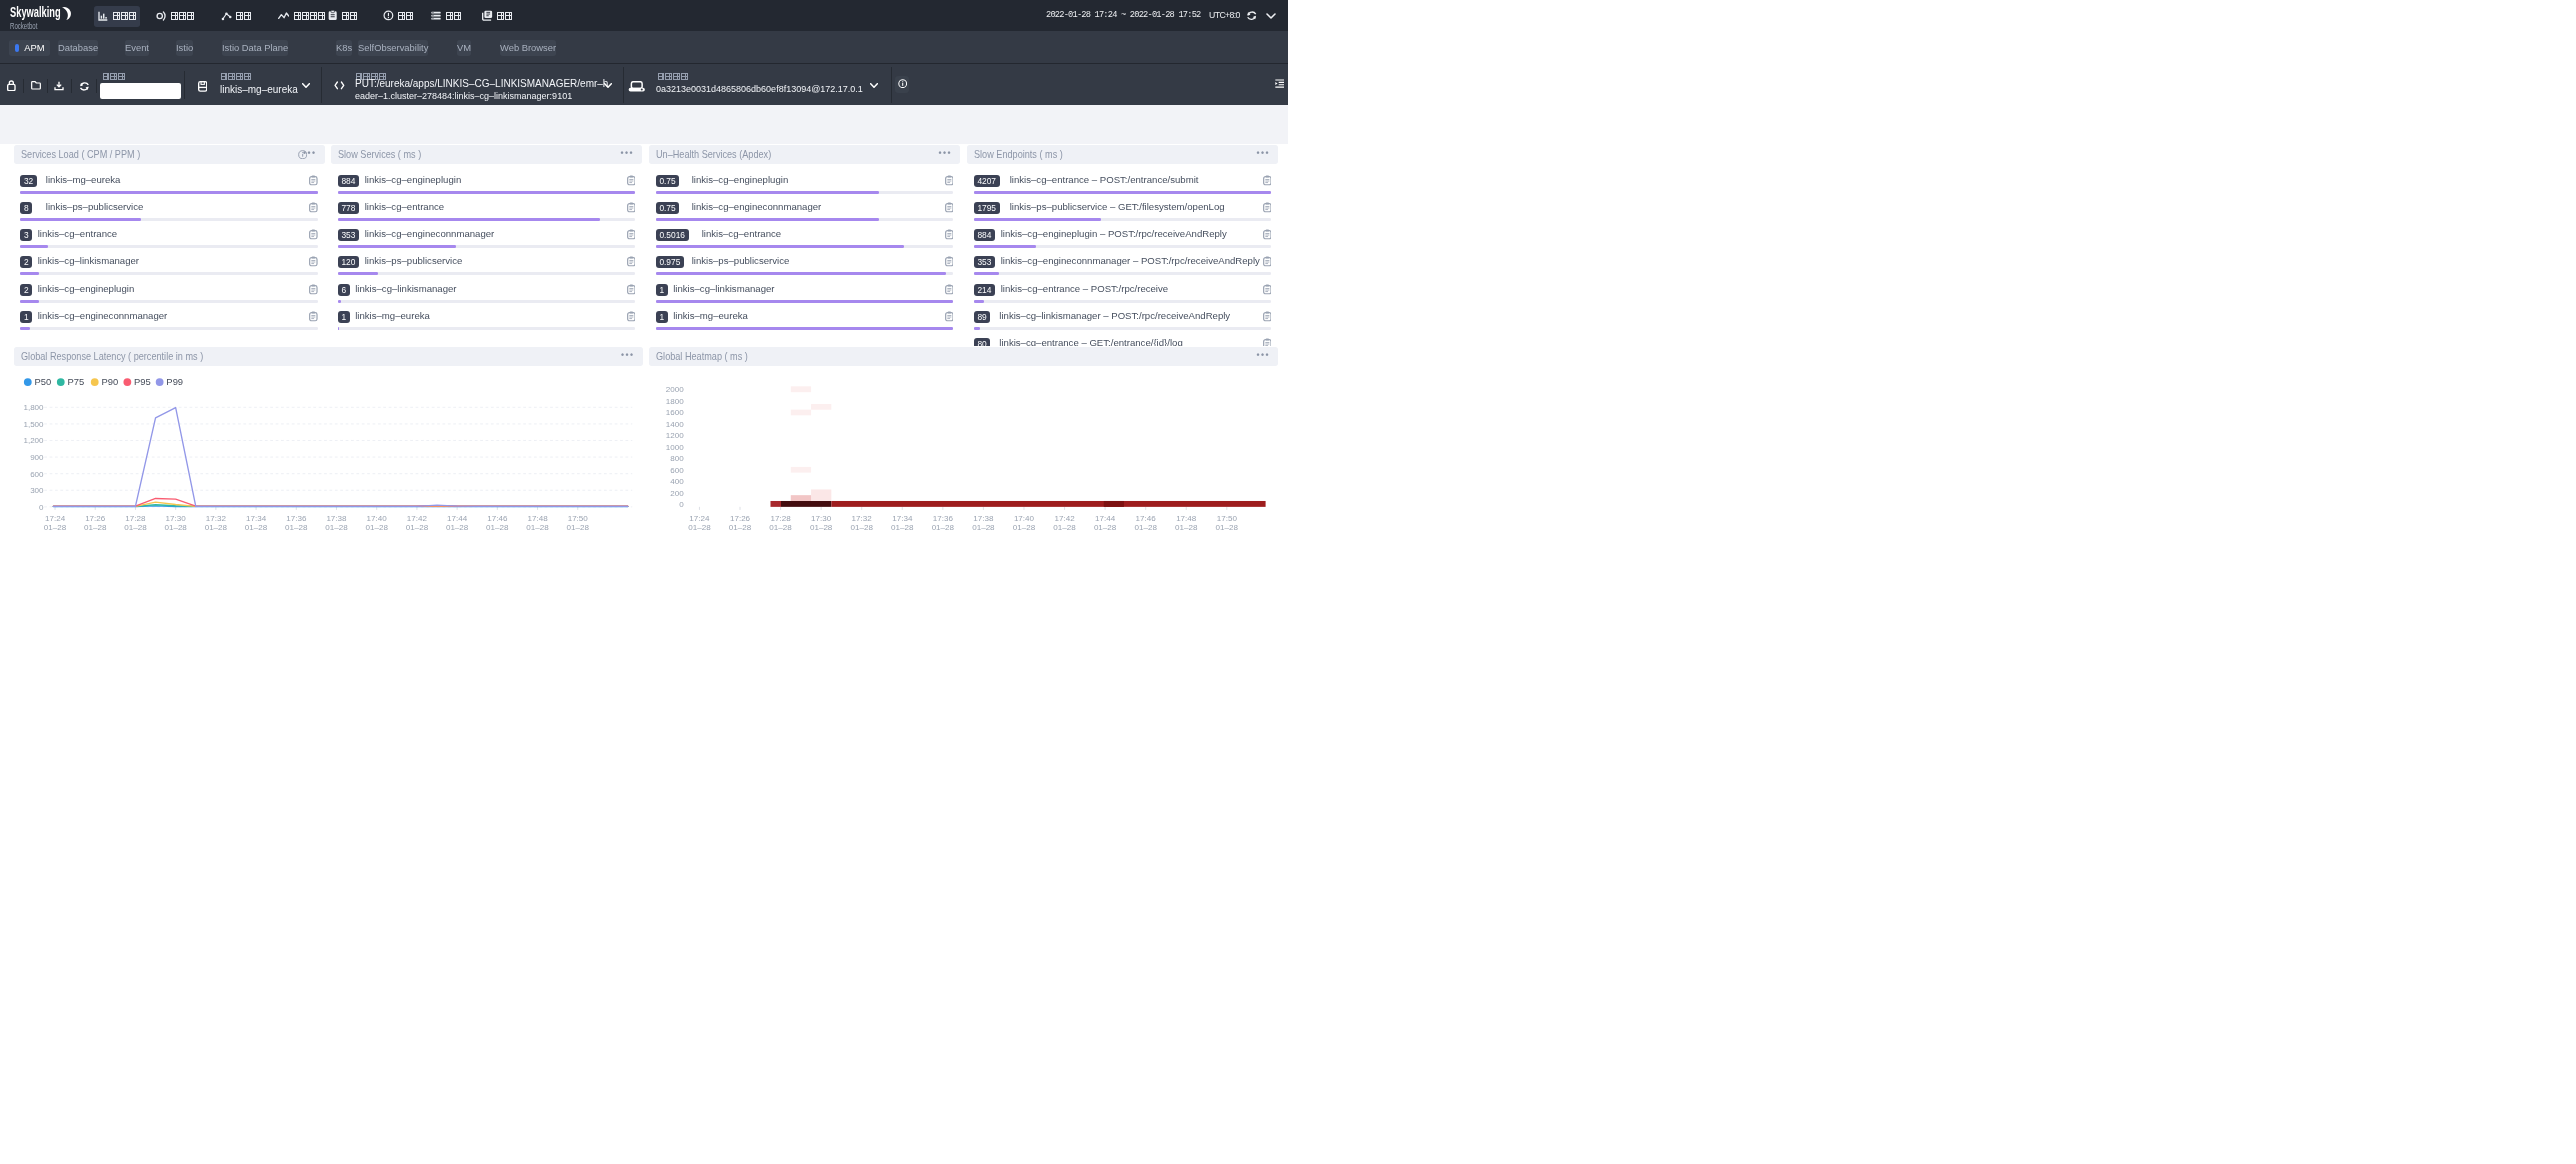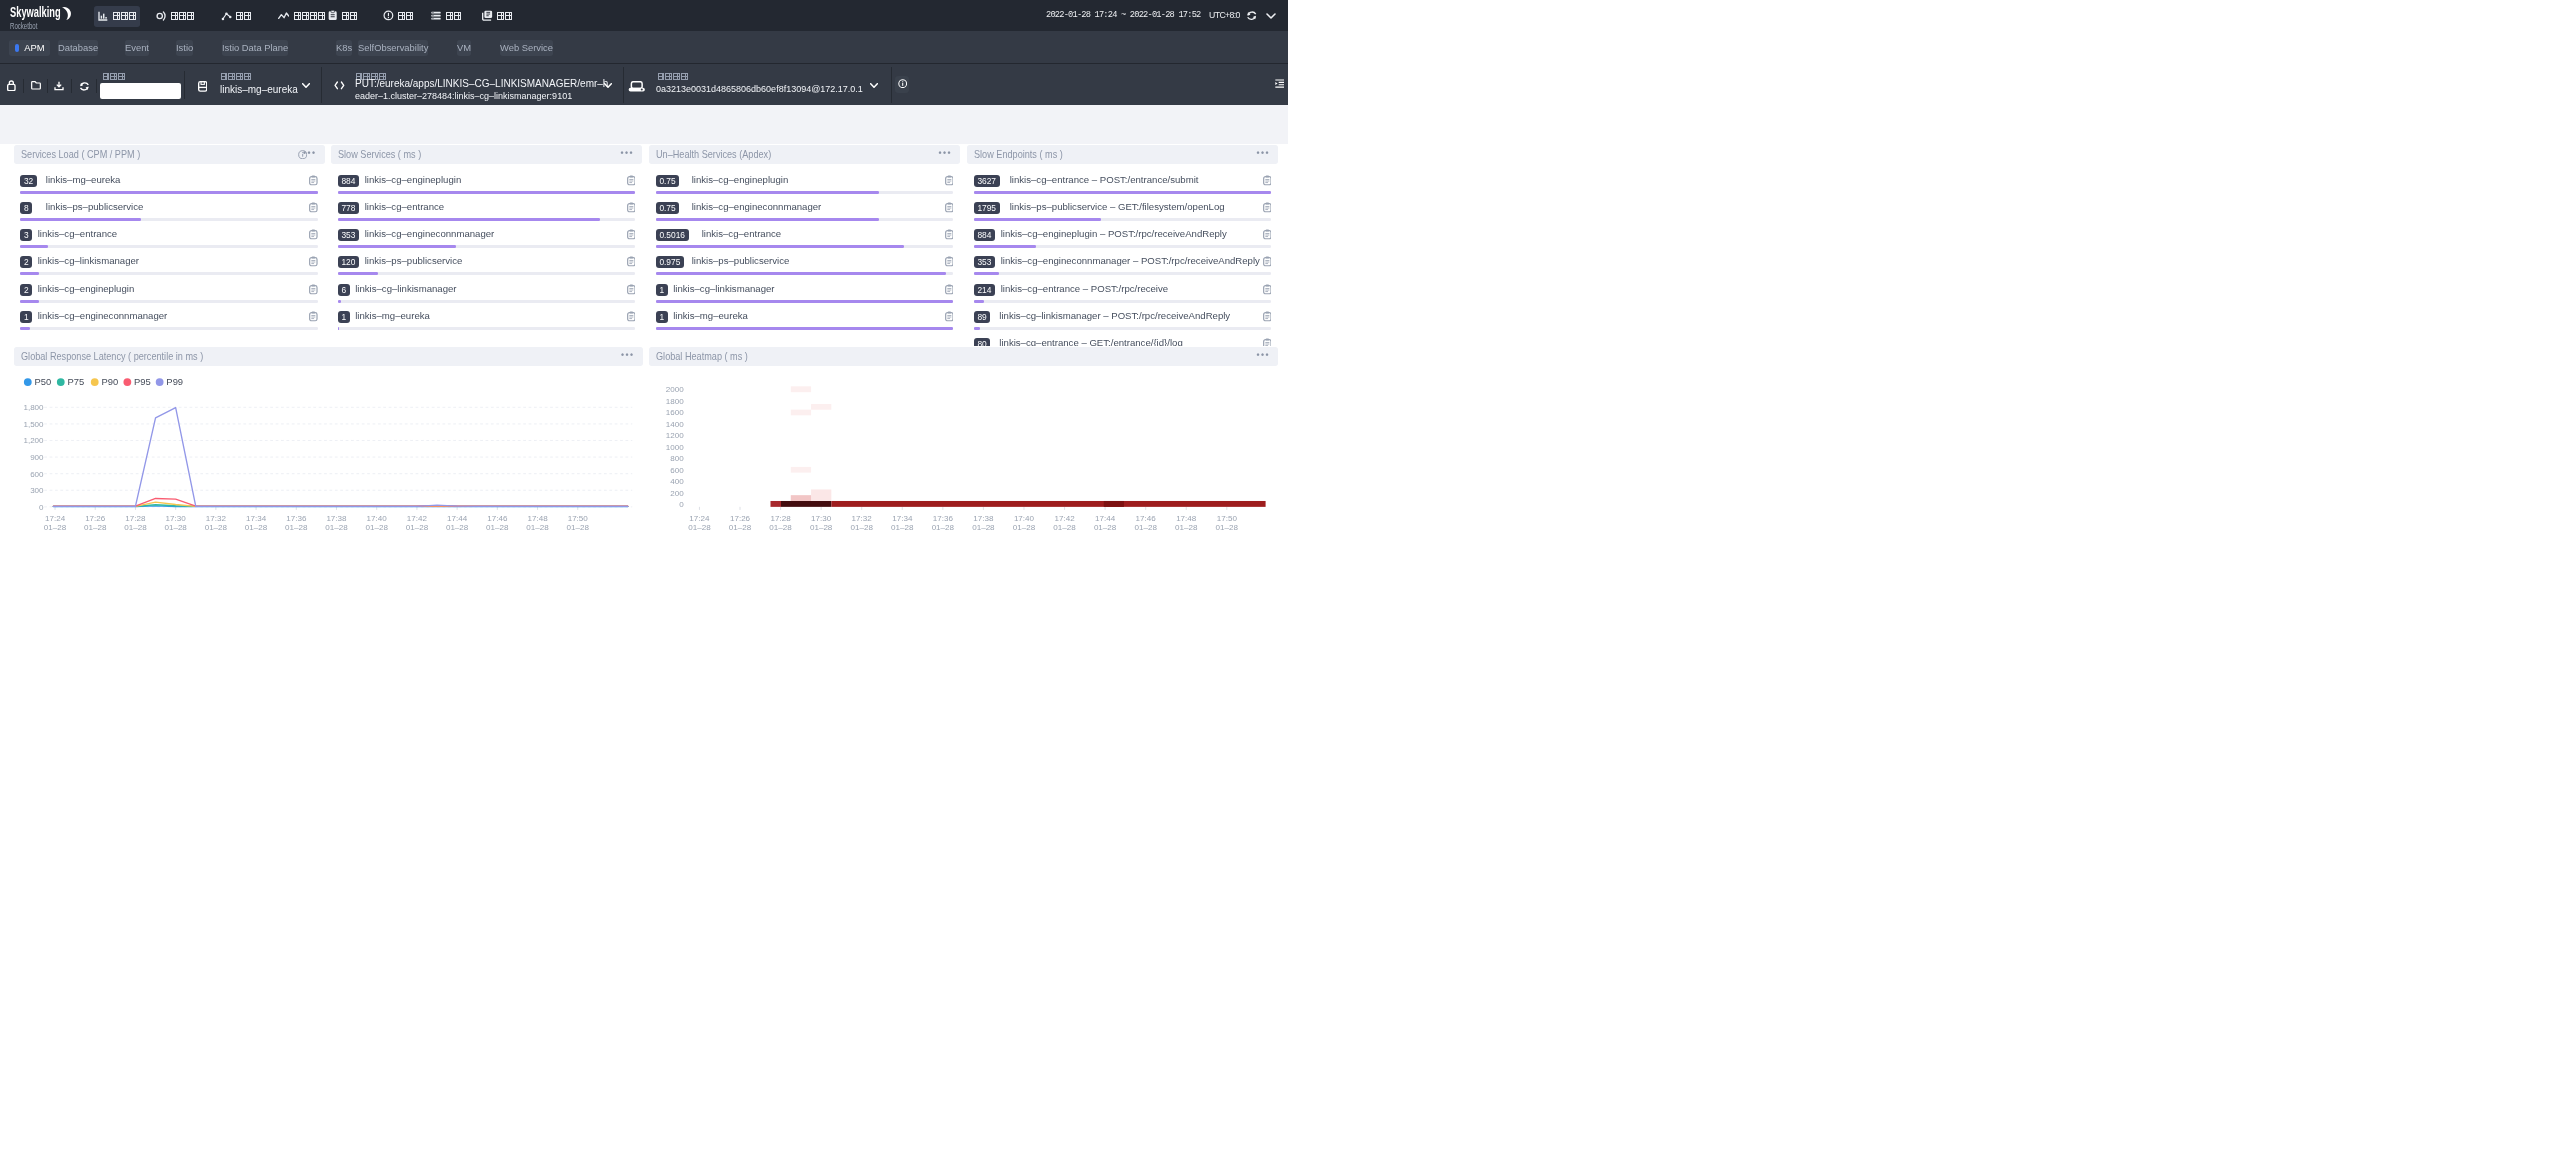--- a/index.html
+++ b/index.html
@@ -135,21 +135,21 @@
 
   <div id="bar2">
     <div class="tabbtn" style="left:9.4px;padding:0 5.4px"><span class="bluepill"></span><span class="tl" style="color:#fff">APM</span></div>
     <div class="tabbtn" style="left:58px"><span class="tl">Database</span></div>
     <div class="tabbtn" style="left:125px"><span class="tl">Event</span></div>
     <div class="tabbtn" style="left:176px"><span class="tl">Istio</span></div>
     <div class="tabbtn" style="left:222px"><span class="tl">Istio Data Plane</span></div>
     <div class="tabbtn" style="left:336px"><span class="tl">K8s</span></div>
     <div class="tabbtn" style="left:358px"><span class="tl">SelfObservability</span></div>
     <div class="tabbtn" style="left:457px"><span class="tl">VM</span></div>
-    <div class="tabbtn" style="left:500px"><span class="tl">Web Service</span></div>
+    <div class="tabbtn" style="left:500px"><span class="tl">Web Browser</span></div>
   </div>
 
   <div id="bar3"></div>
   <svg class="abs" style="left:7.4px;top:80px" width="8.7" height="11.4" viewBox="0 0 13 17">
     <rect x="1" y="6.5" width="11" height="9.5" rx="2" fill="none" stroke="#fff" stroke-width="2"></rect>
     <path d="M3.5 6.5 V4.5 A3 3 0 0 1 9.5 4.5 V6.5" fill="none" stroke="#fff" stroke-width="2"></path>
   </svg>
   <div class="sep-s" style="left:23px"></div>
   <svg class="abs" style="left:31px;top:81px" width="10" height="8.7" viewBox="0 0 15 13">
     <path d="M1 3 V11 A1 1 0 0 0 2 12 H13 A1 1 0 0 0 14 11 V4 A1 1 0 0 0 13 3 H8 L6.2 1 H2 A1 1 0 0 0 1 2 Z" fill="none" stroke="#fff" stroke-width="1.8" stroke-linejoin="round"></path>
@@ -486,21 +486,21 @@
           </svg>
 <span class="rbar">
             <span class="rfill" style="width:100%"></span>
           </span>
 </div>
       </div>
       <div class="card" style="left:967px;top:145px;width:311px;height:201px">
         <div class="chead"><span>Slow Endpoints ( ms )</span></div>
         <div class="dots" style="right:8px">•••</div>
         <div class="row" style="top:30px">
-<span class="badge">3627</span>
+<span class="badge">4207</span>
           <span class="rname" style="left:36px">linkis–cg–entrance – POST:/entrance/submit</span>
 <svg class="clip" width="8.7" height="10.4" viewBox="0 0 13 15.5">
             <rect x="1" y="2.4" width="11" height="12.2" rx="2.8" fill="#fff" stroke="#9aa3b2" stroke-width="1.8"></rect>
             <rect x="4" y="0.7" width="5" height="3.2" rx="1.1" fill="#9aa3b2"></rect>
             <g stroke="#9aa3b2" stroke-width="1.2">
               <path d="M3.5 6.7 H9.5 M3.5 9 H9.5 M3.5 11.3 H7.6"></path>
             </g>
           </svg>
 <span class="rbar">
             <span class="rfill" style="width:100%"></span>

